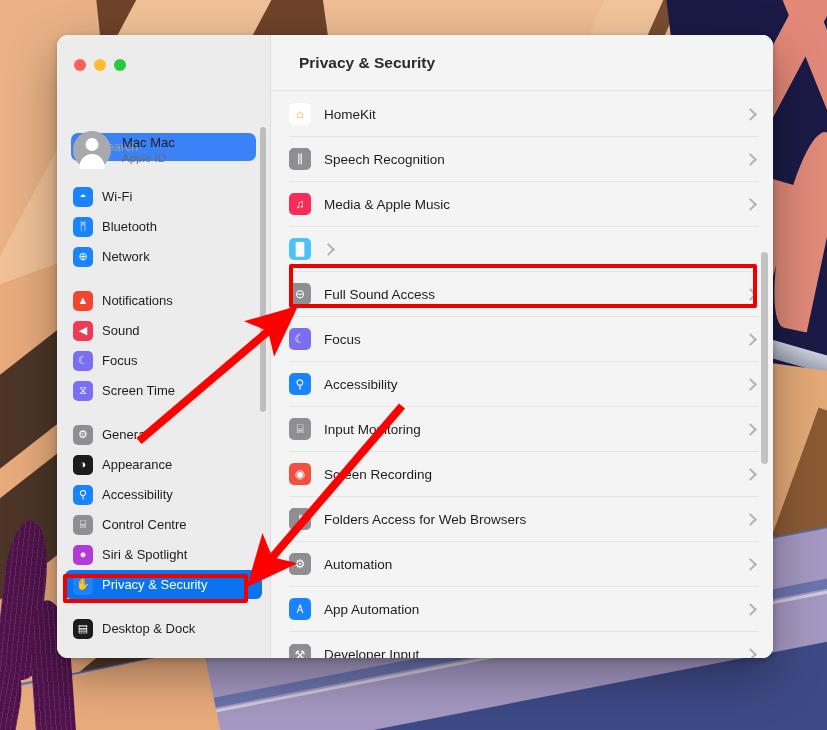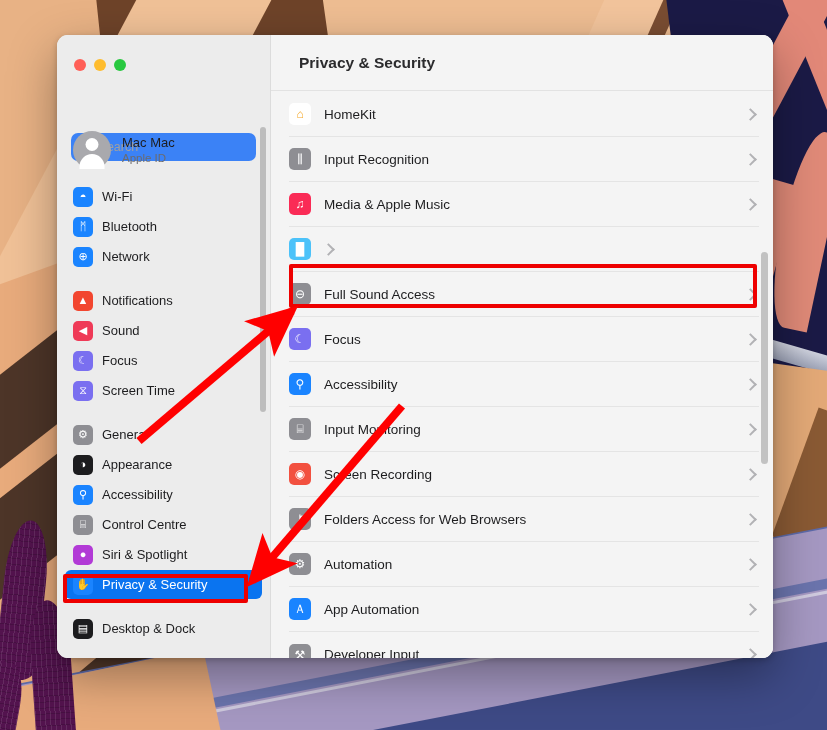--- a/index.html
+++ b/index.html
@@ -439,21 +439,21 @@
     </div>
 
     <div id="list">
         <div class="row">
           <span class="row-icon" style="background: rgb(255, 255, 255); color: rgb(245, 166, 35);">⌂</span>
           <span class="row-label">HomeKit</span>
           <span class="chev"></span>
         </div>
         <div class="row">
           <span class="row-icon" style="background: rgb(142, 142, 147); color: rgb(255, 255, 255);">⫼</span>
-          <span class="row-label">Input Recognition</span>
+          <span class="row-label">Speech Recognition</span>
           <span class="chev"></span>
         </div>
         <div class="row">
           <span class="row-icon" style="background: rgb(250, 43, 86); color: rgb(255, 255, 255);">♫</span>
           <span class="row-label">Media &amp; Apple Music</span>
           <span class="chev"></span>
         </div>
         <div class="row">
           <span class="row-icon" style="background: rgb(76, 194, 249); color: rgb(255, 255, 255);">█</span>
           <span class="chev"></span>

